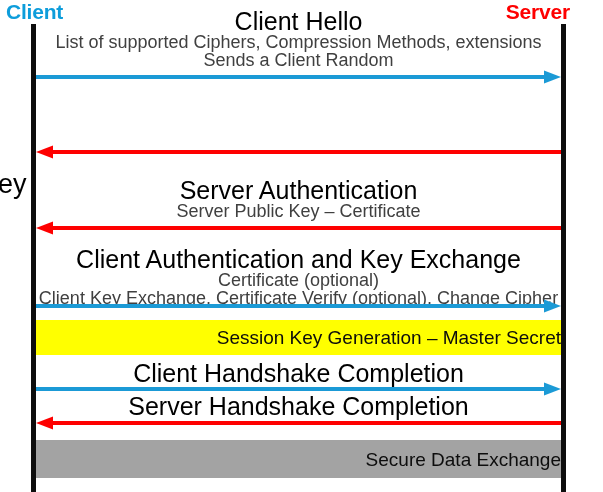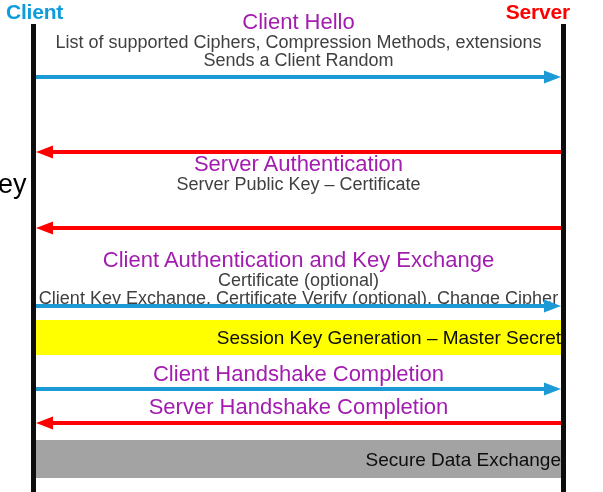--- a/index.html
+++ b/index.html
@@ -56,23 +56,23 @@
   #server-lifeline { left: 561px; }
 
   
   .message {
     position: absolute;
     left: 36px;
     width: 525px;
     text-align: center;
   }
   .msg-title {
-    font-size: 22px;
+    font-size: 25px;
     line-height: 23px;
-    color: #a21caf;
+    color: #000000;
     white-space: nowrap;
     text-align: center;
   }
   .msg-line {
     font-size: 18px;
     line-height: 18px;
     color: #404040;
     white-space: nowrap;
   }
   .spellcheck {
@@ -131,21 +131,21 @@
     </svg>
   </div>
 
   <div class="arrow" style="top:145px">
     <svg width="525" height="14" viewBox="0 0 525 14">
       <line x1="13" y1="7" x2="525" y2="7" stroke="#fe0000" stroke-width="4"></line>
       <polygon points="0,7 17,0.5 17,13.5" fill="#fe0000"></polygon>
     </svg>
   </div>
 
-  <div class="message" style="top:152px">
+  <div class="message" style="top:179px">
     <div class="msg-title">Server Authentication</div>
     <div class="msg-line">Server Public Key – Certificate</div>
   </div>
   <div class="arrow" style="top:221px">
     <svg width="525" height="14" viewBox="0 0 525 14">
       <line x1="13" y1="7" x2="525" y2="7" stroke="#fe0000" stroke-width="4"></line>
       <polygon points="0,7 17,0.5 17,13.5" fill="#fe0000"></polygon>
     </svg>
   </div>
 

